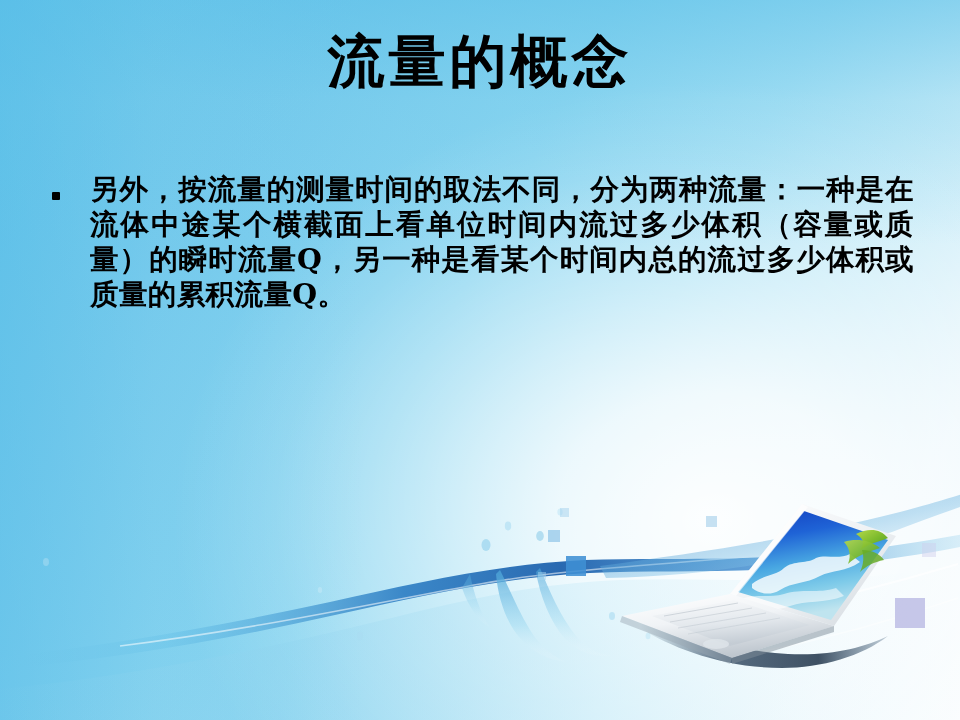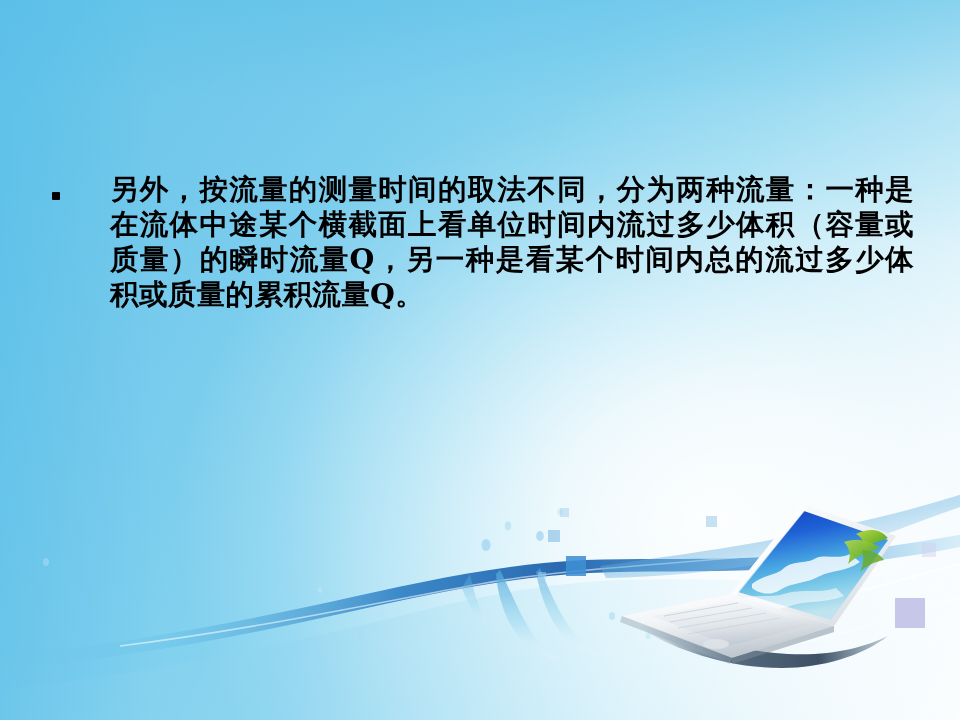--- a/index.html
+++ b/index.html
@@ -98,21 +98,20 @@
     flex: 1 1 auto;
     font-family: "DejaVu Serif", "Liberation Serif", serif;
     font-weight: 700;
     font-size: 28.5px;
     line-height: 35px;
     color: #000000;
     text-align: justify;
     text-justify: inter-character;
     letter-spacing: 0.4px;
     text-indent: 0;
-    margin-left: 20px;
   }
 
   
   .water {
     position: absolute;
     left: 0;
     top: 440px;
     width: 960px;
     height: 280px;
     pointer-events: none;
@@ -286,19 +285,20 @@
               background:#9ccdea; opacity:0.45;"></div>
   <div class="sq" style="left:706px; top:516px; width:11px; height:11px;
               background:#8fc3e6; opacity:0.50;"></div>
   <div class="sq" style="left:895px; top:598px; width:30px; height:30px;
               background:#b9b9e4; opacity:0.80;"></div>
   <div class="sq" style="left:922px; top:543px; width:14px; height:14px;
               background:#cfcfee; opacity:0.45;"></div>
   <div class="sq" style="left:538px; top:572px; width:8px; height:8px;
               background:#a8d6ef; opacity:0.50;"></div>
 
+  <div class="title">流量的概念</div>
 
   <div class="body-block">
     <div class="bullet"></div>
     <div class="body-text">另外，按流量的测量时间的取法不同，分为两种流量：一种是在流体中途某个横截面上看单位时间内流过多少体积（容量或质量）的瞬时流量Q，另一种是看某个时间内总的流过多少体积或质量的累积流量Q。</div>
   </div>
 
 </div>
 
 </body></html>

